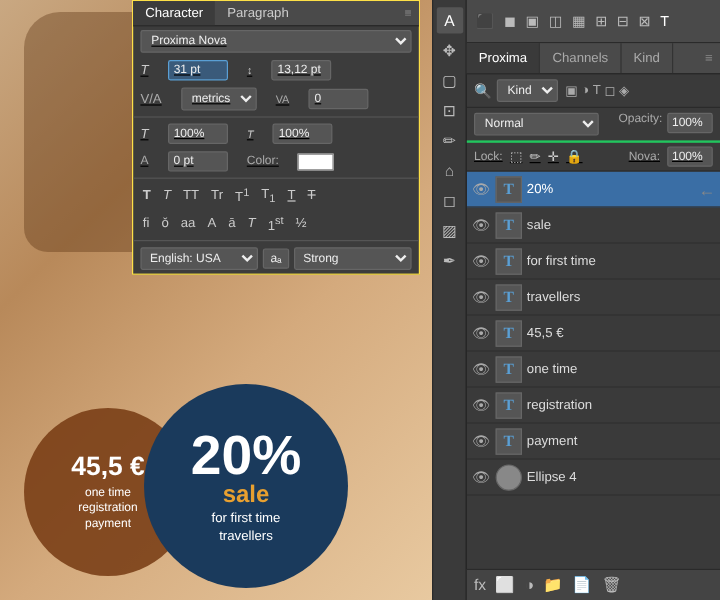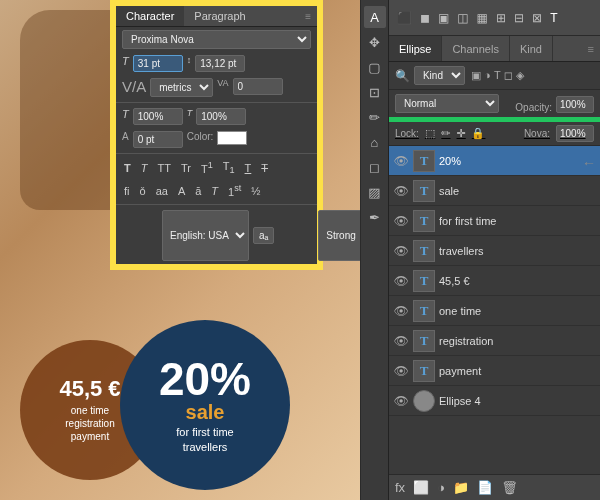--- a/index.html
+++ b/index.html
@@ -36,23 +36,23 @@
       top: 10px; left: 20px;
       width: 120px; height: 200px;
       background: rgba(80,40,10,0.35);
       border-radius: 30px 30px 20px 20px;
     }
 
     
     .char-panel {
       position: absolute;
       top: 0; left: 110px;
-      width: 213px;
+      width: 240px;
       background: #3c3c3c;
-      border: 6px solid #fde047;
+      border: 1px solid #fde047;
       z-index: 10;
     }
     .char-panel-tabs {
       display: flex;
       background: #4a4a4a;
       border-bottom: 1px solid #222;
       align-items: center;
     }
     .char-tab {
       padding: 4px 10px;
@@ -65,23 +65,24 @@
       background: #3c3c3c;
     }
     .char-panel-drag {
       margin-left: auto;
       color: #888;
       font-size: 10px;
       padding-right: 6px;
     }
     .char-row {
       display: flex;
-      align-items: flex-start;
+      align-items: center;
       padding: 3px 6px;
-      gap: 4px;
+      gap: 16px;
+      text-decoration: underline;
     }
     .char-select {
       background: #555;
       border: 1px solid #666;
       color: #eee;
       font-size: 10px;
       padding: 2px 4px;
       border-radius: 2px;
     }
     .char-input {
@@ -135,24 +136,23 @@
       display: flex;
       align-items: center;
       padding: 3px 6px;
       gap: 4px;
     }
     .lang-select {
       background: #555;
       border: 1px solid #666;
       color: #eee;
       font-size: 10px;
-      padding: 18px 3px;
+      padding: 2px 3px;
       border-radius: 2px;
       flex: 1;
-      margin-left: 40px;
     }
     .aa-btn {
       background: #555;
       border: 1px solid #666;
       color: #eee;
       font-size: 10px;
       padding: 2px 5px;
       border-radius: 2px;
       text-align: right;
     }
@@ -310,24 +310,24 @@
       display: flex; gap: 3px; margin-left: 2px;
     }
     .fi {
       color: #aaa;
       font-size: 11px;
       cursor: pointer;
     }
 
     .blend-row {
       display: flex;
-      align-items: flex-end;
+      align-items: flex-start;
       padding: 4px 6px;
       gap: 4px;
-      border-bottom: 5px solid #22c55e;
+      border-bottom: 2px solid #22c55e;
     }
     .blend-select {
       background: #555;
       border: 1px solid #666;
       color: #eee;
       font-size: 10px;
       padding: 2px 4px;
       border-radius: 2px;
       flex: 1;
     }
@@ -486,21 +486,21 @@
     </div>
 
     <div class="char-row">
       <span class="char-icon">T</span>
       <input class="char-input highlight" value="31 pt" style="">
       <span class="char-icon" style="font-size:9px;">↕</span>
       <input class="char-input" value="13,12 pt" style="">
     </div>
 
     <div class="char-row">
-      <span class="char-label" style="font-size:15px;">V/A</span>
+      <span class="char-label" style="font-size:11px;">V/A</span>
       <select class="char-select">
         <option>metrics</option>
       </select>
       <span class="char-label" style="font-size:9px;">VA</span>
       <input class="char-input" value="0" style="">
     </div>
 
     <div class="char-divider"></div>
 
     <div class="char-row">
@@ -594,21 +594,21 @@
     <span class="tb-icon">▣</span>
     <span class="tb-icon">◫</span>
     <span class="tb-icon">▦</span>
     <span class="tb-icon">⊞</span>
     <span class="tb-icon">⊟</span>
     <span class="tb-icon">⊠</span>
     <span class="tb-icon active">T</span>
   </div>
 
   <div class="layers-header">
-    <div class="layers-tab active">Ellipse</div>
+    <div class="layers-tab active">Proxima</div>
     <div class="layers-tab">Channels</div>
     <div class="layers-tab">Kind</div>
     <div class="layers-collapse">≡</div>
   </div>
 
   <div class="layers-search">
     <span class="search-icon-wrap">🔍</span>
     <select class="kind-select">
       <option>Kind</option>
     </select>

